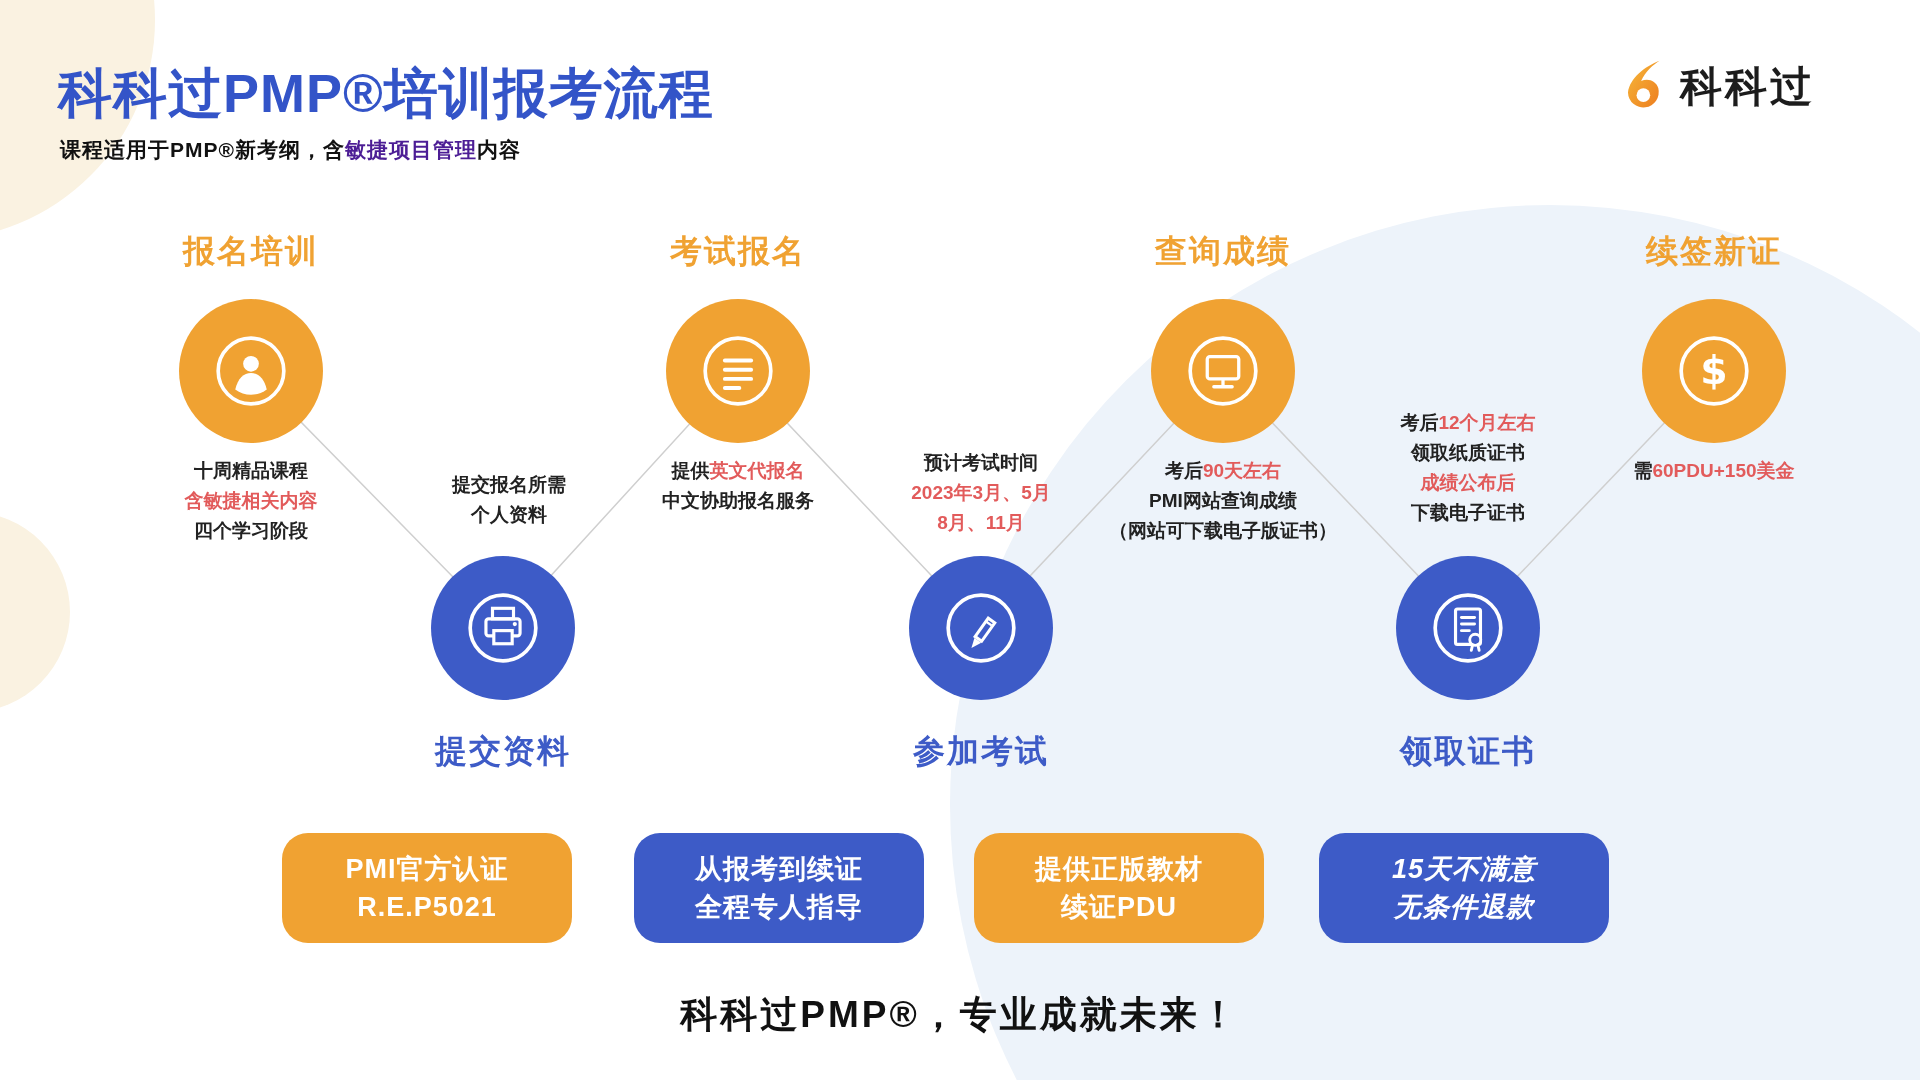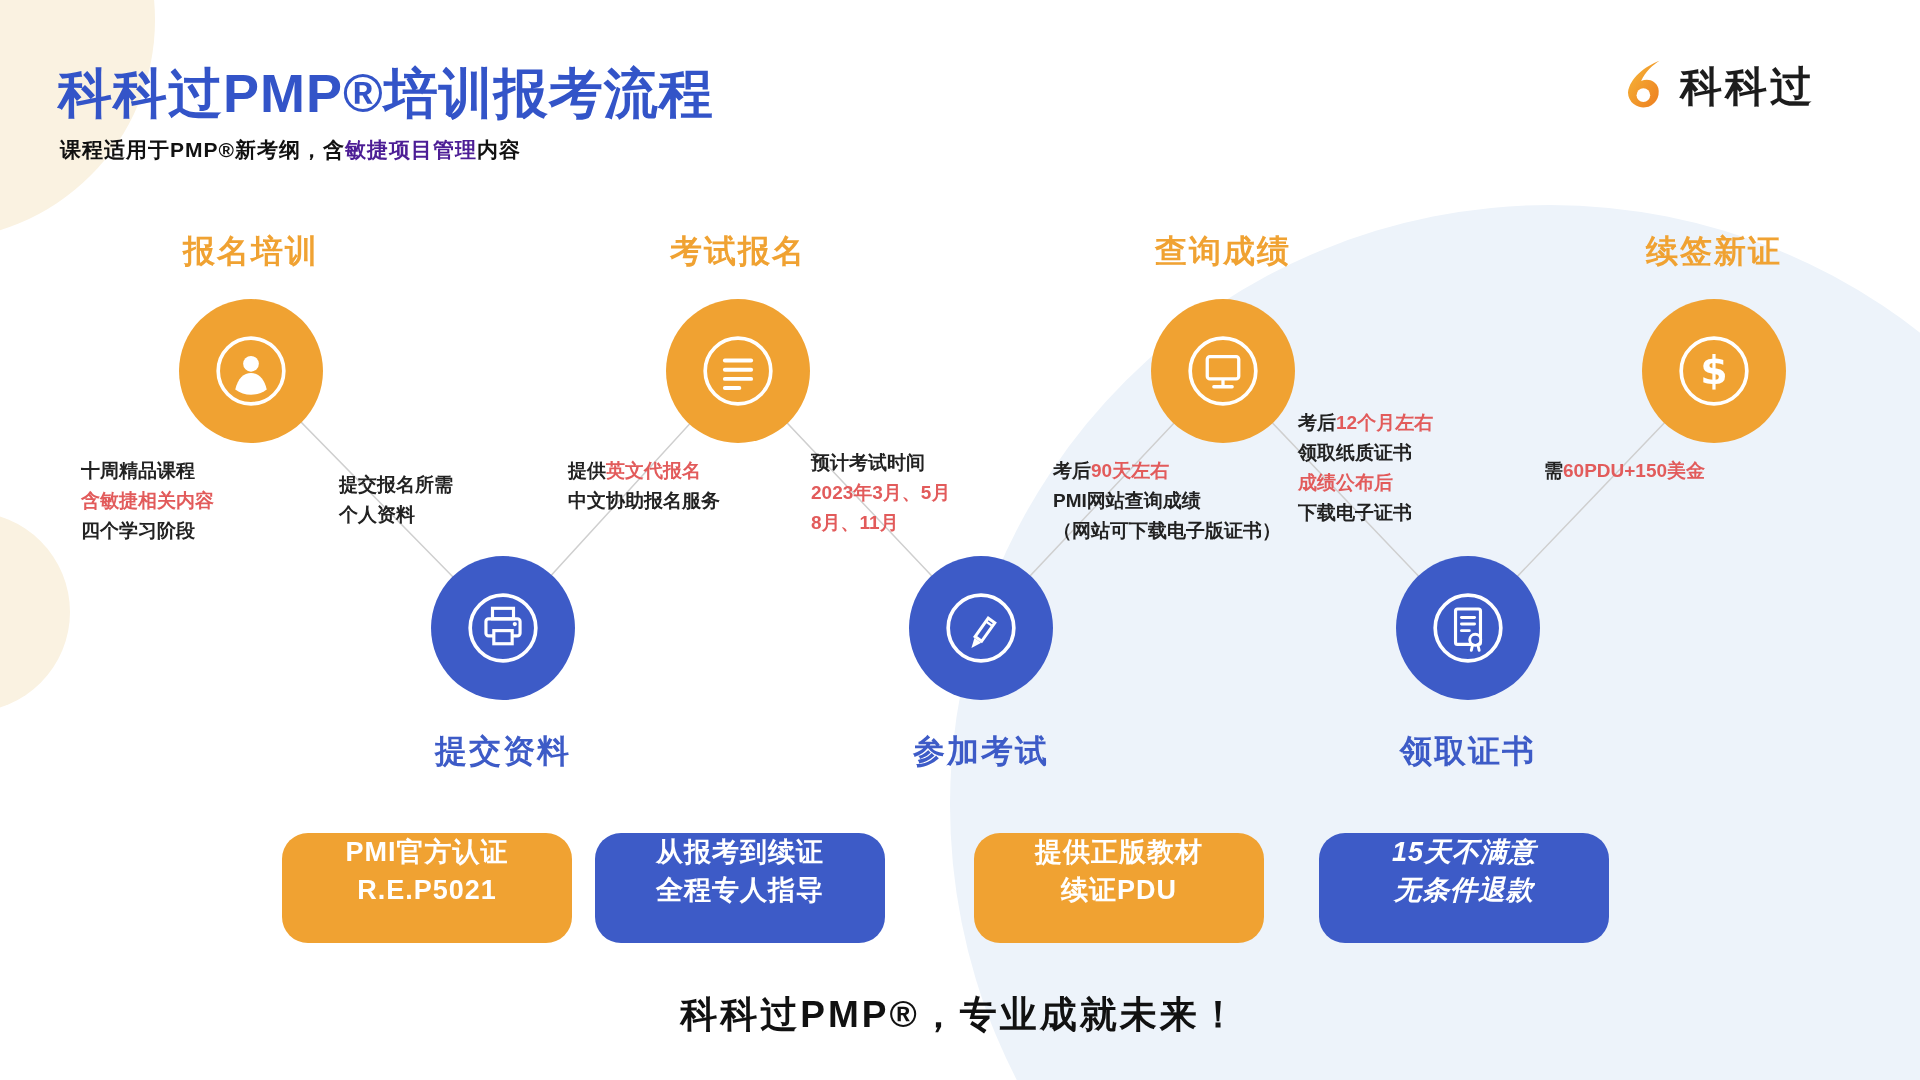--- a/index.html
+++ b/index.html
@@ -25,25 +25,25 @@
 
   .step-label { position:absolute; width:300px; text-align:center; font-size:32px; font-weight:800; z-index:2; letter-spacing:2px; }
   .step-label.orange { color:#F0A232; }
   .step-label.blue   { color:#3D5BC7; }
 
   .circle { position:absolute; width:144px; height:144px; border-radius:50%; display:flex; align-items:center; justify-content:center; z-index:2; }
   .circle.orange { background:#F0A232; }
   .circle.blue   { background:#3D5BC7; }
   .circle svg { width:84px; height:84px; display:block; }
 
-  .detail { position:absolute; width:340px; text-align:left; font-size:19px; font-weight:700; color:#222; line-height:30px; z-index:2; }
+  .detail { position:absolute; width:340px; text-align:center; font-size:19px; font-weight:700; color:#222; line-height:30px; z-index:2; }
   .red { color:#E25B5B; }
 
   .pill { position:absolute; top:833px; width:290px; height:110px; border-radius:26px; display:flex; flex-direction:column;
-          align-items:center; color:#fff; font-size:27px; font-weight:800; line-height:38px; z-index:2; letter-spacing:1px; }
+          align-items:center; justify-content:center; color:#fff; font-size:27px; font-weight:800; line-height:38px; z-index:2; letter-spacing:1px; }
   .pill.orange { background:#F0A232; }
   .pill.blue   { background:#3D5BC7; }
 
   .slogan { position:absolute; left:0; top:990px; width:100%; text-align:center; font-size:37px; font-weight:800; color:#111; letter-spacing:3px; z-index:2; }
 </style>
 </head>
 <body>
 
 <div class="canvas">
 
@@ -182,21 +182,21 @@
   </div>
 
   <div class="detail" style="left:1544px; top:456px;">
     <div><span>需</span><span class="red">60PDU+150美金</span></div>
   </div>
 
   <div class="pill orange" style="left:282px;">
     <div>PMI官方认证</div>
     <div>R.E.P5021</div>
   </div>
-  <div class="pill blue" style="left:595px;">
+  <div class="pill blue" style="left:634px;">
     <div>从报考到续证</div>
     <div>全程专人指导</div>
   </div>
   <div class="pill orange" style="left:974px;">
     <div>提供正版教材</div>
     <div>续证PDU</div>
   </div>
   <div class="pill blue" style="left:1319px;font-style:italic;">
     <div>15天不满意</div>
     <div>无条件退款</div>

